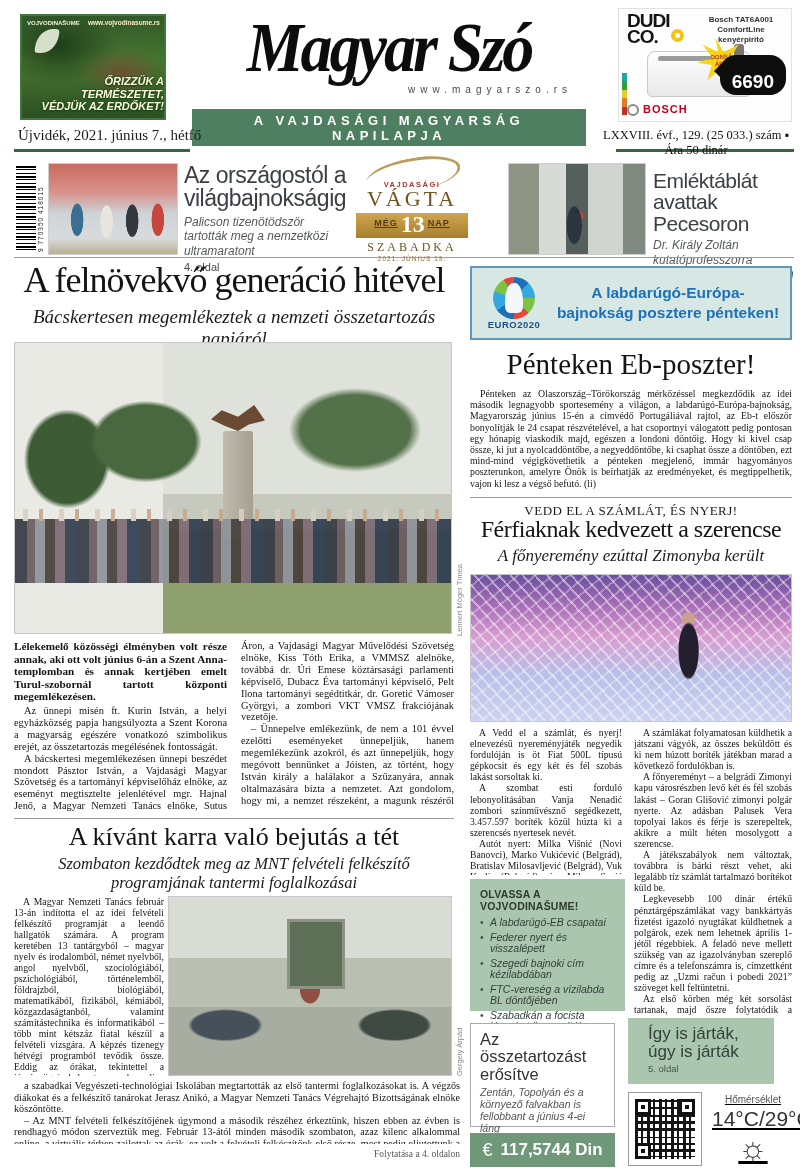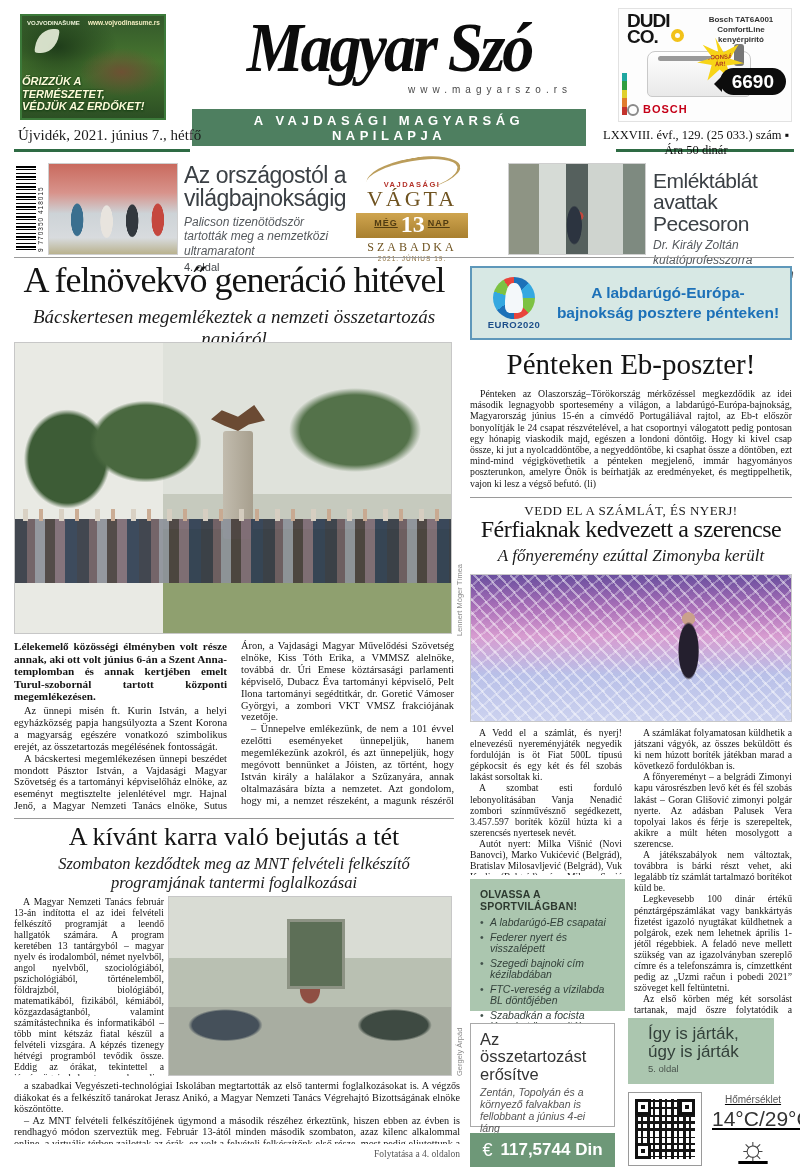--- a/index.html
+++ b/index.html
@@ -10,21 +10,21 @@
   
   .forest-ad { left:20px; top:14px; width:146px; height:106px; border:2px solid #3c7a3a;
     background:
       radial-gradient(ellipse 60px 35px at 70% 55%, #6d5133 0%, rgba(109,81,51,0) 70%),
       radial-gradient(ellipse 80px 50px at 25% 30%, #1f3d1a 0%, rgba(31,61,26,0) 75%),
       linear-gradient(180deg, #33582b 0%, #47762f 45%, #2c4f24 100%); }
   .fa-site { position:absolute; top:3px; right:4px; font:bold 6.5px "Liberation Sans",sans-serif; color:#f3edc0; }
   .fa-brand { position:absolute; top:4px; left:5px; font:bold 6px "Liberation Sans",sans-serif; color:#eef3d9; }
   .fa-leaf { position:absolute; top:12px; left:14px; width:22px; height:26px; background:#e9f0dc;
     border-radius:80% 10% 80% 10%; transform:rotate(8deg); opacity:.9; }
-  .fa-slogan { position:absolute; bottom:5px; left:0; width:100%; text-align:left;
+  .fa-slogan { position:absolute; bottom:5px; left:0; width:100%; text-align:right;
     font:bold italic 11px/1.15 "Liberation Sans",sans-serif; color:#fdfbd8;
     text-shadow:0 1px 2px #143d14, 0 0 2px #143d14; }
 
   .masthead { left:192px; top:10px; width:394px; text-align:center; }
   .ms-logo { font:italic 900 64px/76px "Liberation Serif", serif; letter-spacing:-3px; color:#0c0c0c;
     transform:scaleY(1.08); }
   .ms-url { text-align:right; padding-right:14px; font:10px "Liberation Sans",sans-serif;
     letter-spacing:5px; color:#4a4a4a; margin-top:-2px; }
   .ms-banner { margin-top:14px; background:#4e7f60; color:#fff; padding:4px 16px 3px;
     font:bold 13px "Liberation Sans",sans-serif; letter-spacing:4.5px; }
@@ -41,21 +41,21 @@
   .toaster { position:absolute; top:42px; left:28px; width:104px; height:46px;
     background:linear-gradient(180deg,#ffffff,#e9e9e9); border:1px solid #c9c9c9; border-radius:8px 8px 5px 5px; }
   .toaster::before { content:""; position:absolute; top:4px; left:10px; width:60px; height:5px; background:#9a9a9a; border-radius:3px; }
   .toaster::after { content:""; position:absolute; top:-8px; right:6px; width:10px; height:22px; background:#777; border-radius:3px; }
   .burst { position:absolute; top:28px; left:78px; width:46px; height:46px; background:#f7d417;
     clip-path:polygon(50% 0,61% 35%,97% 25%,72% 52%,100% 68%,62% 65%,66% 100%,45% 70%,14% 88%,30% 57%,0 45%,35% 42%,20% 10%,50% 32%);
     transform:rotate(-12deg); }
   .burst span { position:absolute; top:17px; left:6px; width:34px; text-align:center;
     font:bold 6px/1.1 "Liberation Sans",sans-serif; color:#b03a1e; transform:rotate(10deg); }
   .price-pill { position:absolute; right:5px; bottom:26px; background:#0d0d0d; color:#fff;
-    font:900 19px/19px "Liberation Sans",sans-serif; padding:4px 12px 4px; border-radius:16px; }
+    font:900 19px/19px "Liberation Sans",sans-serif; padding:17px 12px 4px; border-radius:16px; }
   .price-pill::before { content:""; position:absolute; left:-14px; top:8px; border:8px solid transparent; border-right-color:#0d0d0d; }
   .bosch { position:absolute; left:24px; bottom:6px; font:900 11px "Liberation Sans",sans-serif; color:#c50018; letter-spacing:1px; }
   .bosch-mark { position:absolute; left:8px; bottom:5px; width:12px; height:12px; border:2px solid #8a8a8a; border-radius:50%; }
   .rainbow { position:absolute; left:3px; bottom:6px; width:5px; height:42px;
     background:linear-gradient(180deg,#1fa7a0 0 20%,#2f9e3f 20% 40%,#e0d02c 40% 60%,#e07c2c 60% 80%,#c2322c 80%); }
 
   
   .barcode { left:16px; top:166px; width:20px; height:86px;
     background:repeating-linear-gradient(180deg,#000 0 2px,#fff 2px 3px,#000 3px 4px,#fff 4px 7px,#000 7px 8px,#fff 8px 10px); }
   .barcode-num { left:37px; top:166px; height:86px; writing-mode:vertical-rl; transform:rotate(180deg);
@@ -338,21 +338,21 @@
   </div>
   <div class="abs lcol lcol2">
     <p>A számlákat folyamatosan küldhetik a játszani vágyók, az összes beküldött és ki nem húzott boríték játékban marad a következő fordulókban is.</p>
     <p>A főnyereményt – a belgrádi Zimonyi kapu városrészben levő két és fél szobás lakást – Goran Glišović zimonyi polgár nyerte. Az adásban Palusek Vera topolyai lakos és férje is szerepeltek, akikre a múlt héten mosolygott a szerencse.</p>
     <p>A játékszabályok nem változtak, továbbra is bárki részt vehet, aki legalább tíz számlát tartalmazó borítékot küld be.</p>
     <p>Legkevesebb 100 dinár értékű pénztárgépszámlákat vagy bankkártyás fizetést igazoló nyugtákat küldhetnek a polgárok, ezek nem lehetnek április 1-jétől régebbiek. A feladó neve mellett szükség van az igazolványban szereplő címre és a telefonszámra is, címzettként pedig az „Uzmi račun i pobedi 2021” szöveget kell feltüntetni.</p>
     <p>Az első körben még két sorsolást tartanak, majd őszre folytatódik a népszerű játék.</p>
   </div>
 
   <div class="abs sportbox">
-    <div class="title">OLVASSA A SPORTVILÁGBAN!</div>
+    <div class="title">OLVASSA A VOJVODINAŠUME!</div>
     <ul>
       <li>A labdarúgó-EB csapatai</li>
       <li>Federer nyert és visszalépett</li>
       <li>Szegedi bajnoki cím kézilabdában</li>
       <li>FTC-vereség a vízilabda BL döntőjében</li>
       <li>Szabadkán a focista lányokat ünnepelték</li>
     </ul>
   </div>
 
   <div class="abs unitybox">

